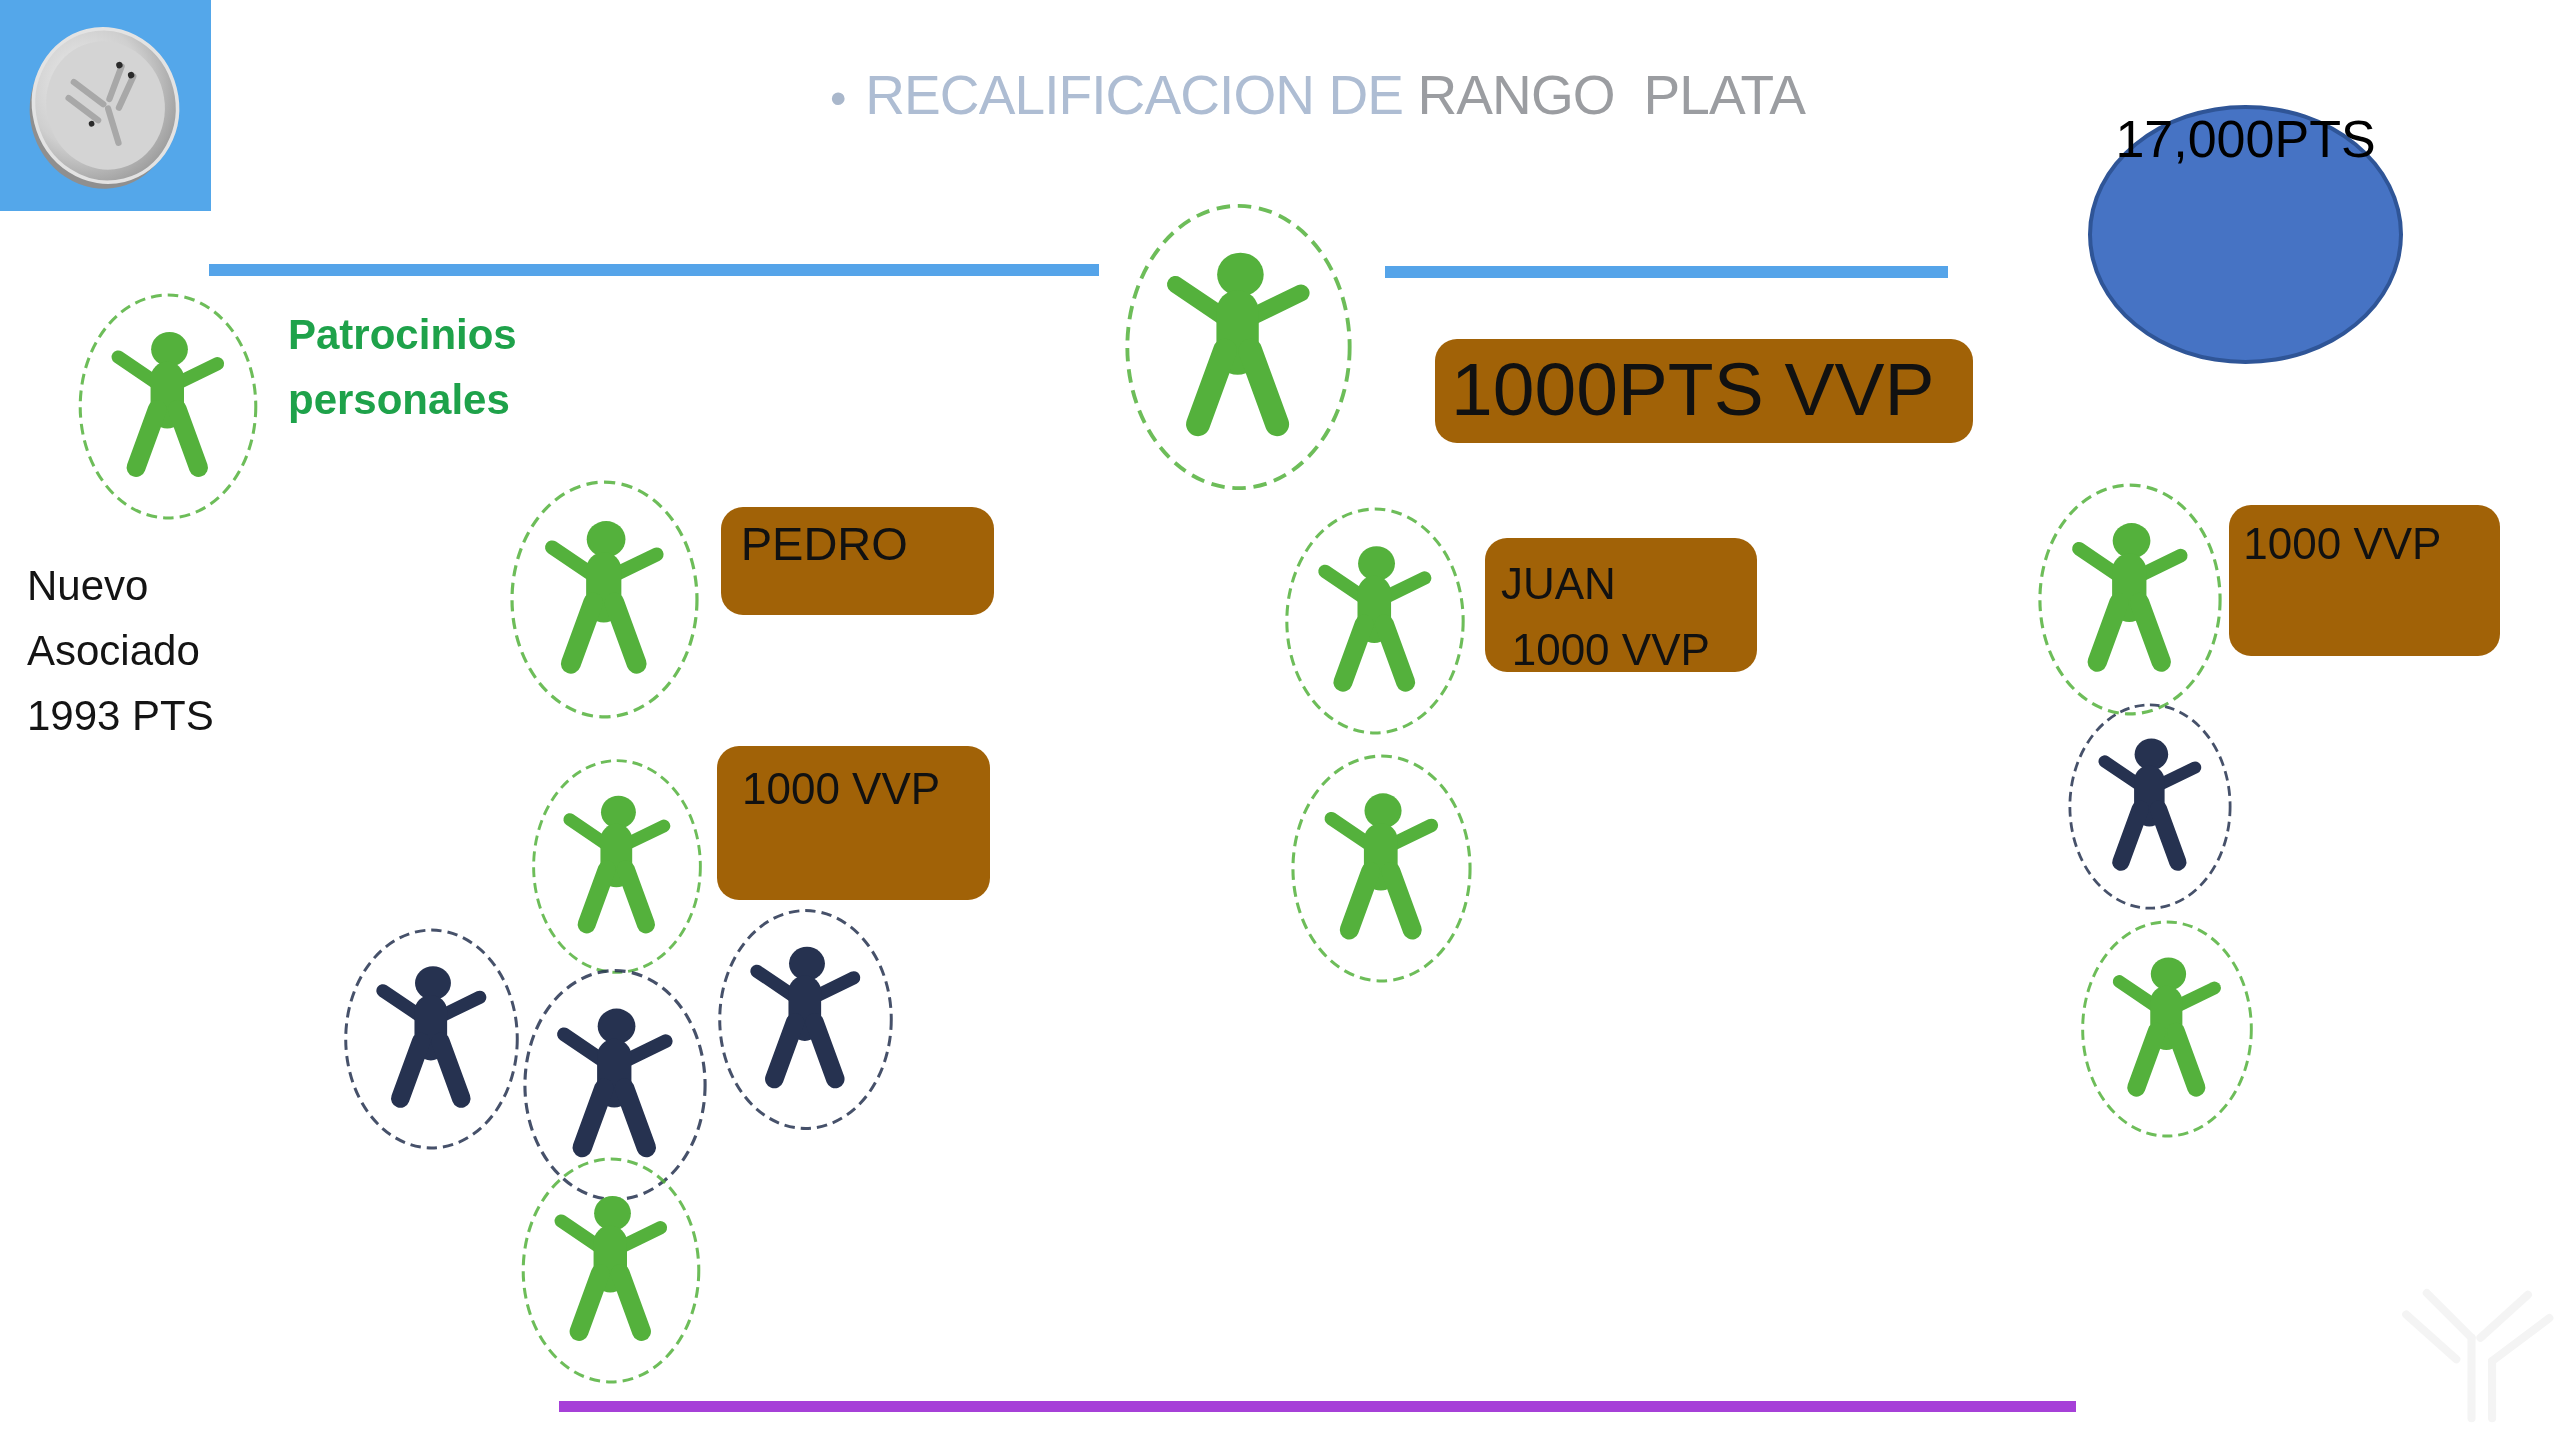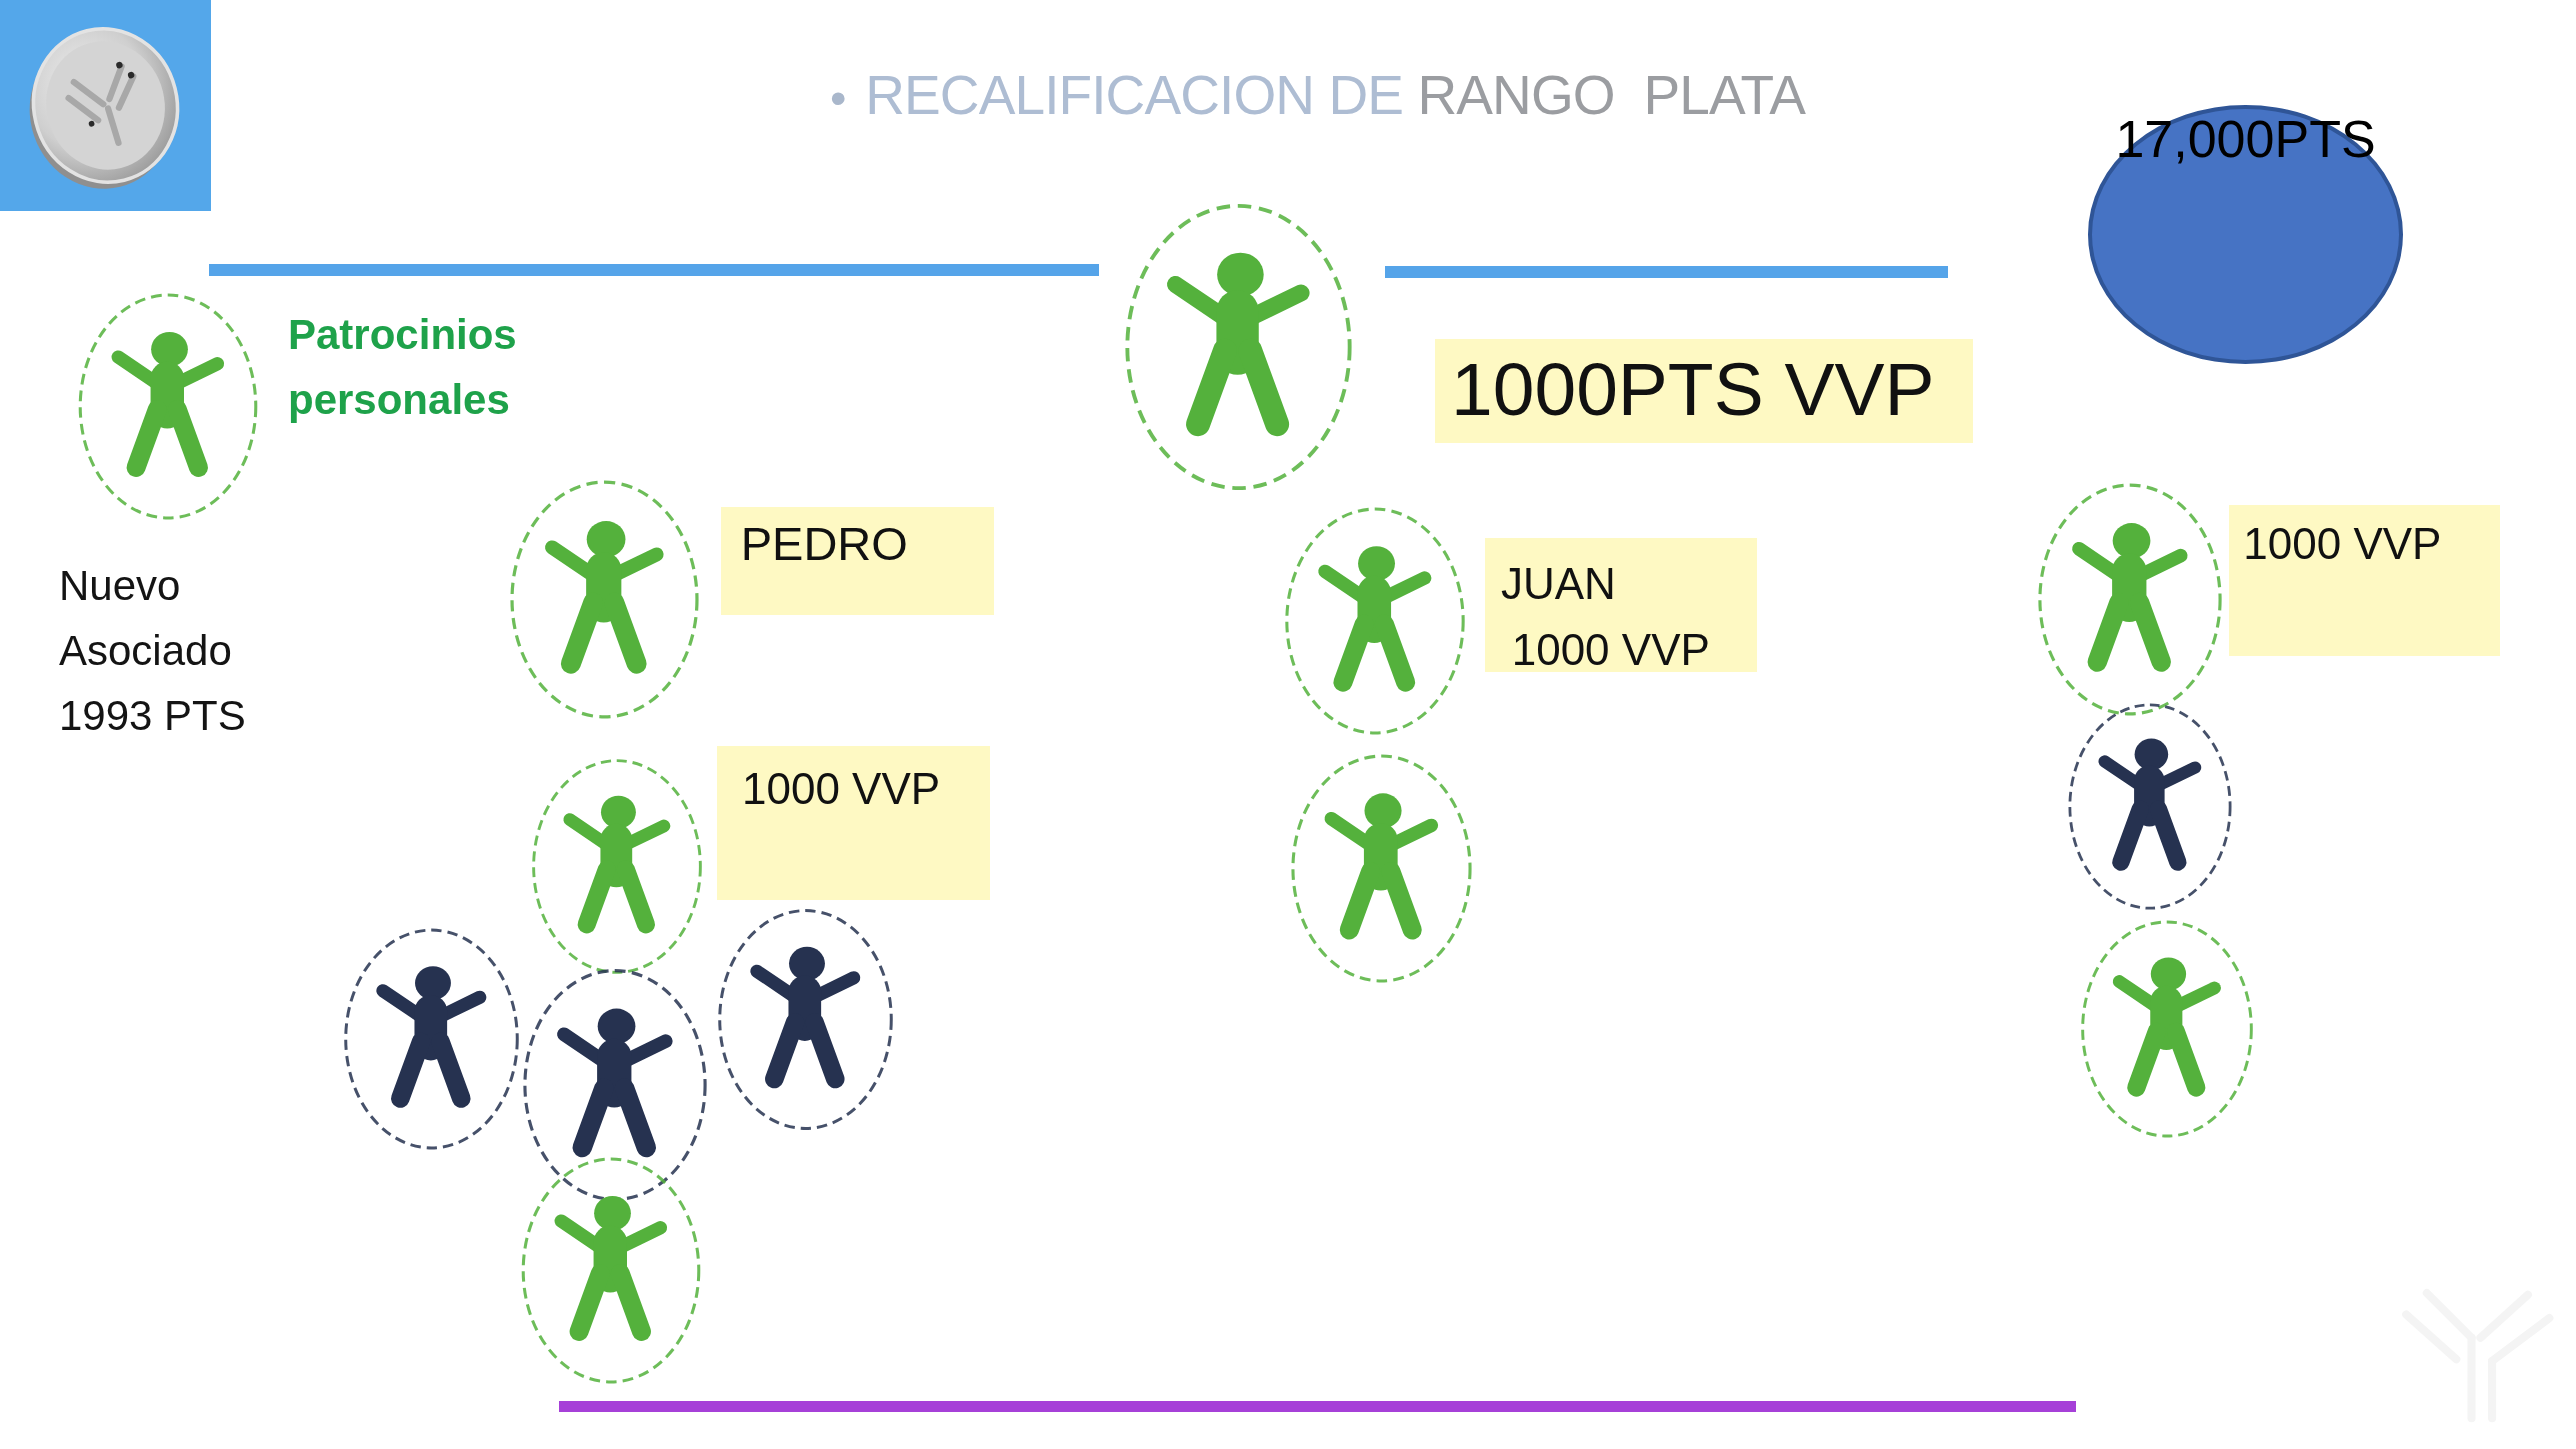--- a/index.html
+++ b/index.html
@@ -33,24 +33,24 @@
   
   .badge-pts{
     left:2088px;top:105px;width:315px;height:259px;border-radius:50%;
     background:#4673c4;border:4.5px solid #2f5597;box-sizing:border-box;
     display:flex;align-items:flex-start;justify-content:center;
     color:#000000;font-size:52px;
   }
 
   
   .patrocinios{left:288px;top:302px;font-size:42px;font-weight:bold;color:#1ea24a;line-height:65px;}
-  .nuevo{left:27px;top:553px;font-size:42px;color:#141414;line-height:65px;margin-left:32px;}
-
-  
-  .gbox{background:#fef9c3;color:#111111;box-sizing:border-box;}
+  .nuevo{left:27px;top:553px;font-size:42px;color:#141414;line-height:65px;}
+
+  
+  .gbox{background:#a16207;color:#111111;box-sizing:border-box;border-radius:22px;}
   .gbox .ln{display:block;}
   .box-vvp-center{left:1435px;top:339px;width:538px;height:104px;font-size:75px;line-height:100px;padding-left:16px;white-space:nowrap;}
   .box-pedro{left:721px;top:507px;width:273px;height:108px;font-size:47px;padding:9px 0 0 19.7px;}
   .box-marcos{left:717px;top:746px;width:273px;height:154px;font-size:44px;padding:10.7px 0 0 14.3px;line-height:64px;}
   .box-juan{left:1485px;top:538px;width:272px;height:134px;font-size:44px;padding:12.5px 0 0 16px;line-height:66px;}
   .box-maria{left:2229px;top:505px;width:271px;height:151px;font-size:44px;padding:7.2px 0 0 14.3px;line-height:64px;}
   .indent{margin-left:10.7px;}
 
   
   .person{position:absolute;}

